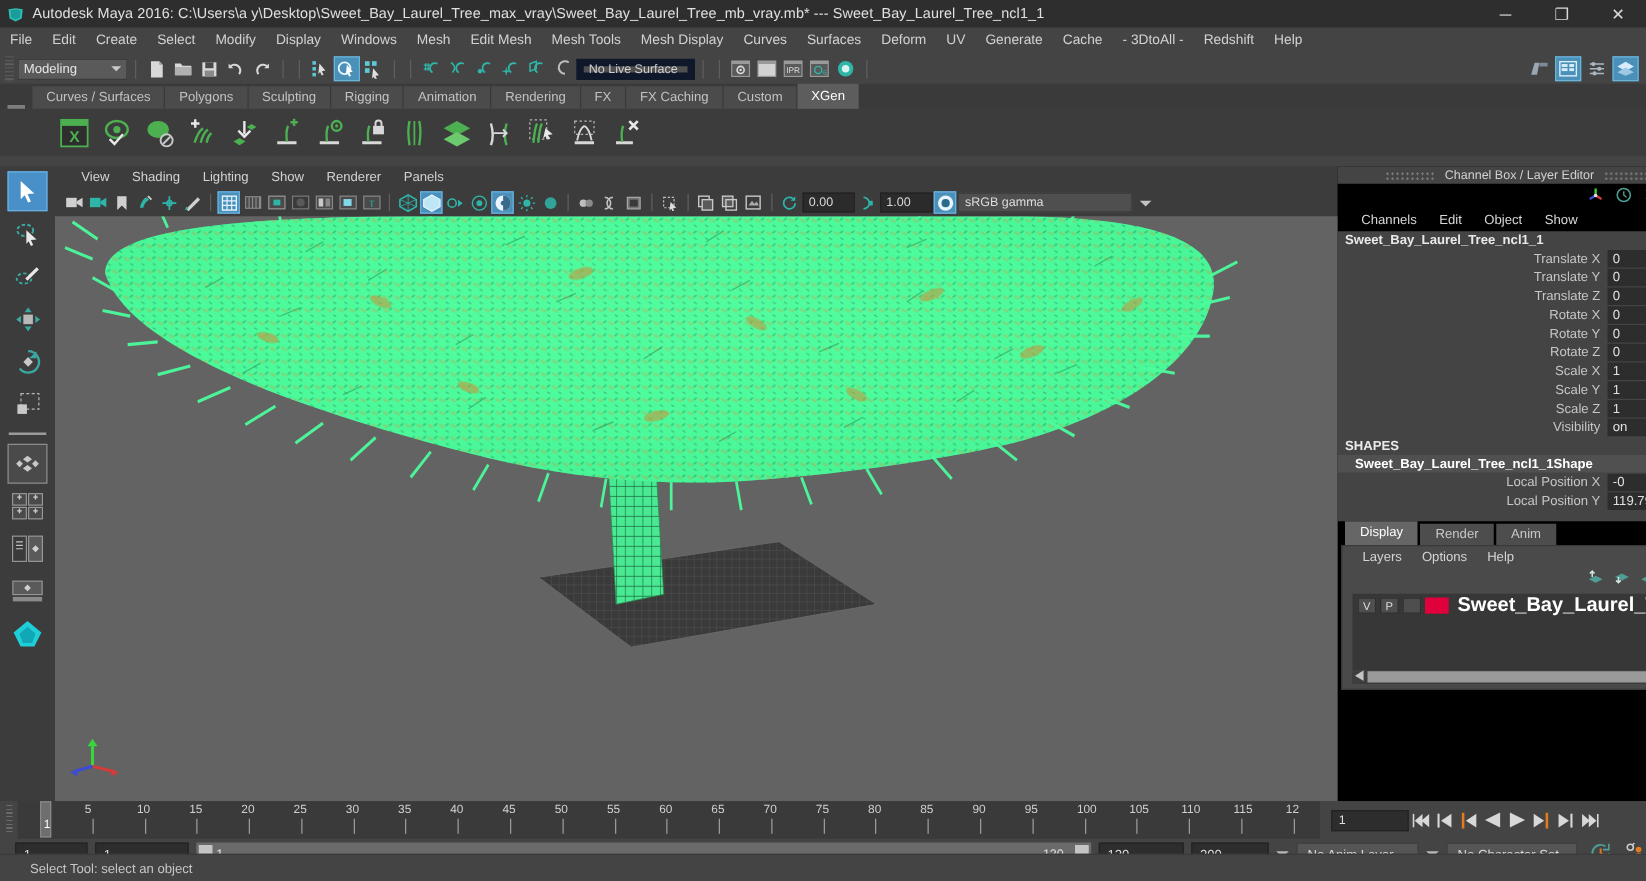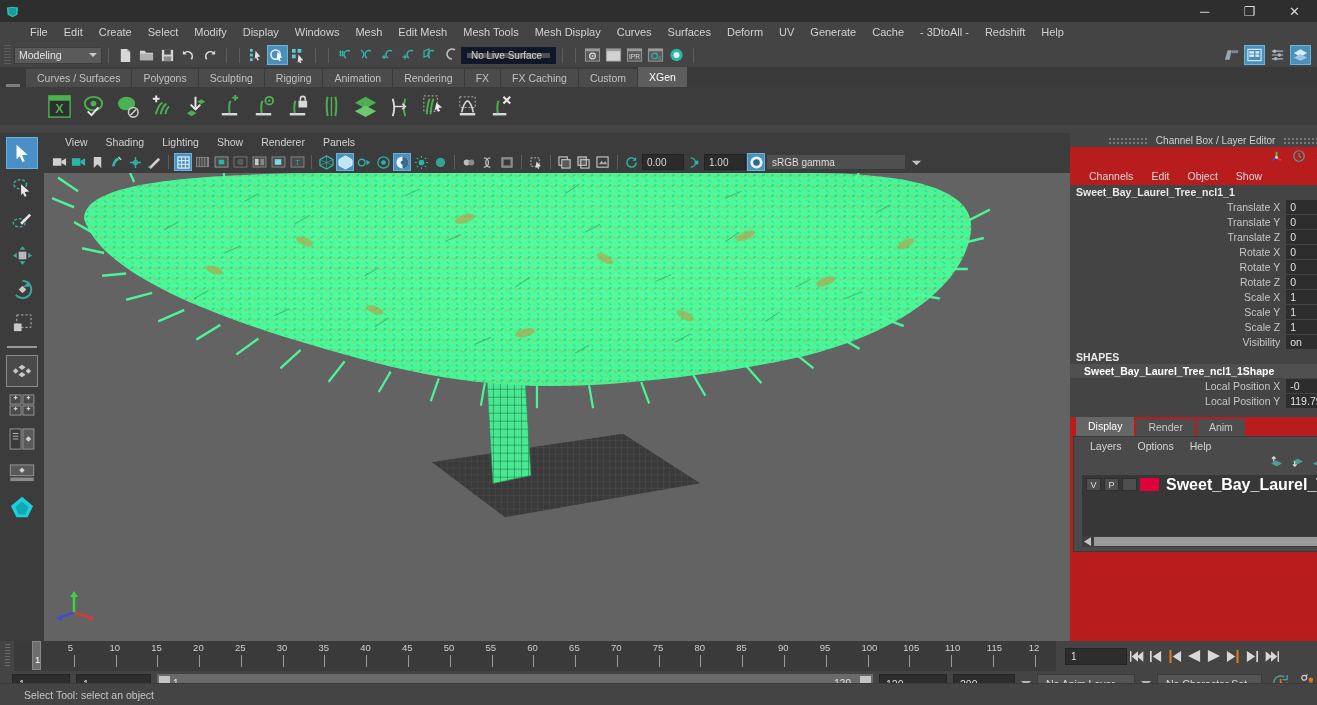--- a/index.html
+++ b/index.html
@@ -11,21 +11,21 @@
   .titlebar { height:22px; background:#2e2e2e; display:flex; align-items:center;
     padding-left:6px; position:relative; }
   .title-logo { width:13px; height:13px; margin-right:7px; flex:none; }
   .title-text { font-size:11.5px; color:#e0e0e0; white-space:nowrap; letter-spacing:.1px;}
   .win-btns { position:absolute; right:0; top:0; height:22px; display:flex; }
   .win-btn { width:45px; height:22px; display:flex; align-items:center; justify-content:center;
      color:#d8d8d8; font-size:13px; }
 
   
   .menubar { height:21px; background:#444444; display:flex; align-items:center;
-    padding-left:22px; }
+    padding-left:0; }
   .menubar .mi { padding:0 8px; font-size:11px; color:#d2d2d2; line-height:21px; height:21px;}
 
   
   .statusline { height:24px; background:#444444; display:flex; align-items:center;
     padding-left:4px; gap:0px; }
   .grip { width:7px; height:20px; flex:none; margin-right:3px;
      background-image:repeating-linear-gradient(to bottom,#6a6a6a 0,#6a6a6a 1px,transparent 1px,transparent 3px);
      background-size:2px 100%; background-repeat:repeat-x; opacity:.65;}
   .mode-select { width:88px; height:17px; background:#5a5a5a; border:1px solid #3c3c3c;
      display:flex; align-items:center; padding:0 4px; font-size:10.5px; color:#e5e5e5;
@@ -74,21 +74,21 @@
   .vb { width:18px;height:18px;display:flex;align-items:center;justify-content:center;flex:none;}
   .vb.on { background:#4a90b8; border:1px solid #68b0e0;}
   .vsep { width:1px;height:14px;background:#5e5e5e;margin:0 4px;flex:none;}
   .gammabox { width:140px;height:16px;background:#4f4f4f;border:1px solid #3a3a3a;
      display:flex;align-items:center;padding-left:5px;font-size:10px;color:#ddd;}
   .viewport { flex:1; background:#636363; position:relative; overflow:hidden; }
   .persp-label { position:absolute; bottom:4px; left:0; right:0; text-align:center;
      font-size:10.5px; font-weight:bold; color:#e8e8e8;}
 
   
-  .rightpanel { width:247px; background:#b91c1c; display:flex; }
+  .rightpanel { width:247px; background:#000000; display:flex; }
   .rp-main { flex:1; display:flex; flex-direction:column; }
   .rp-tabs { width:20px; background:#3c3c3c; display:flex; flex-direction:column;
      align-items:center; padding-top:30px; }
   .vtab { writing-mode:vertical-rl; font-size:10px; color:#c0c0c0; padding:7px 3px;
      background:#4a4a4a; margin-bottom:4px; letter-spacing:.2px;}
   .vtab.active { background:#6e6e6e; color:#fff; }
   .cb-header { height:14px; display:flex; align-items:center; justify-content:center;
      font-size:10px; color:#d0d0d0; position:relative; background:#444;}
   .dotgrip { width:40px;height:7px;
      background-image:radial-gradient(#787878 35%, transparent 36%);
@@ -163,20 +163,21 @@
      border-top:1px solid #3a3a3a;}
 </style>
 </head>
 <body>
 
 <div class="titlebar">
   <svg class="title-logo" viewBox="0 0 16 16">
     <path d="M1 3 L8 2 L15 3 L14 12 L8 15 L2 12 Z" fill="#2bbfb8"></path>
     <path d="M3 4 L8 3.3 L13 4 L12.3 11 L8 13.4 L3.7 11 Z" fill="#1b9c98"></path>
   </svg>
+  <span class="title-text">Autodesk Maya 2016: C:\Users\a y\Desktop\Sweet_Bay_Laurel_Tree_max_vray\Sweet_Bay_Laurel_Tree_mb_vray.mb*  ---  Sweet_Bay_Laurel_Tree_ncl1_1</span>
   <div class="win-btns">
     <div class="win-btn">─</div>
     <div class="win-btn">❐</div>
     <div class="win-btn close">✕</div>
   </div>
 </div>
 
 <div class="menubar" id="menubar">
     <div class="mi">File</div>
     <div class="mi">Edit</div>

